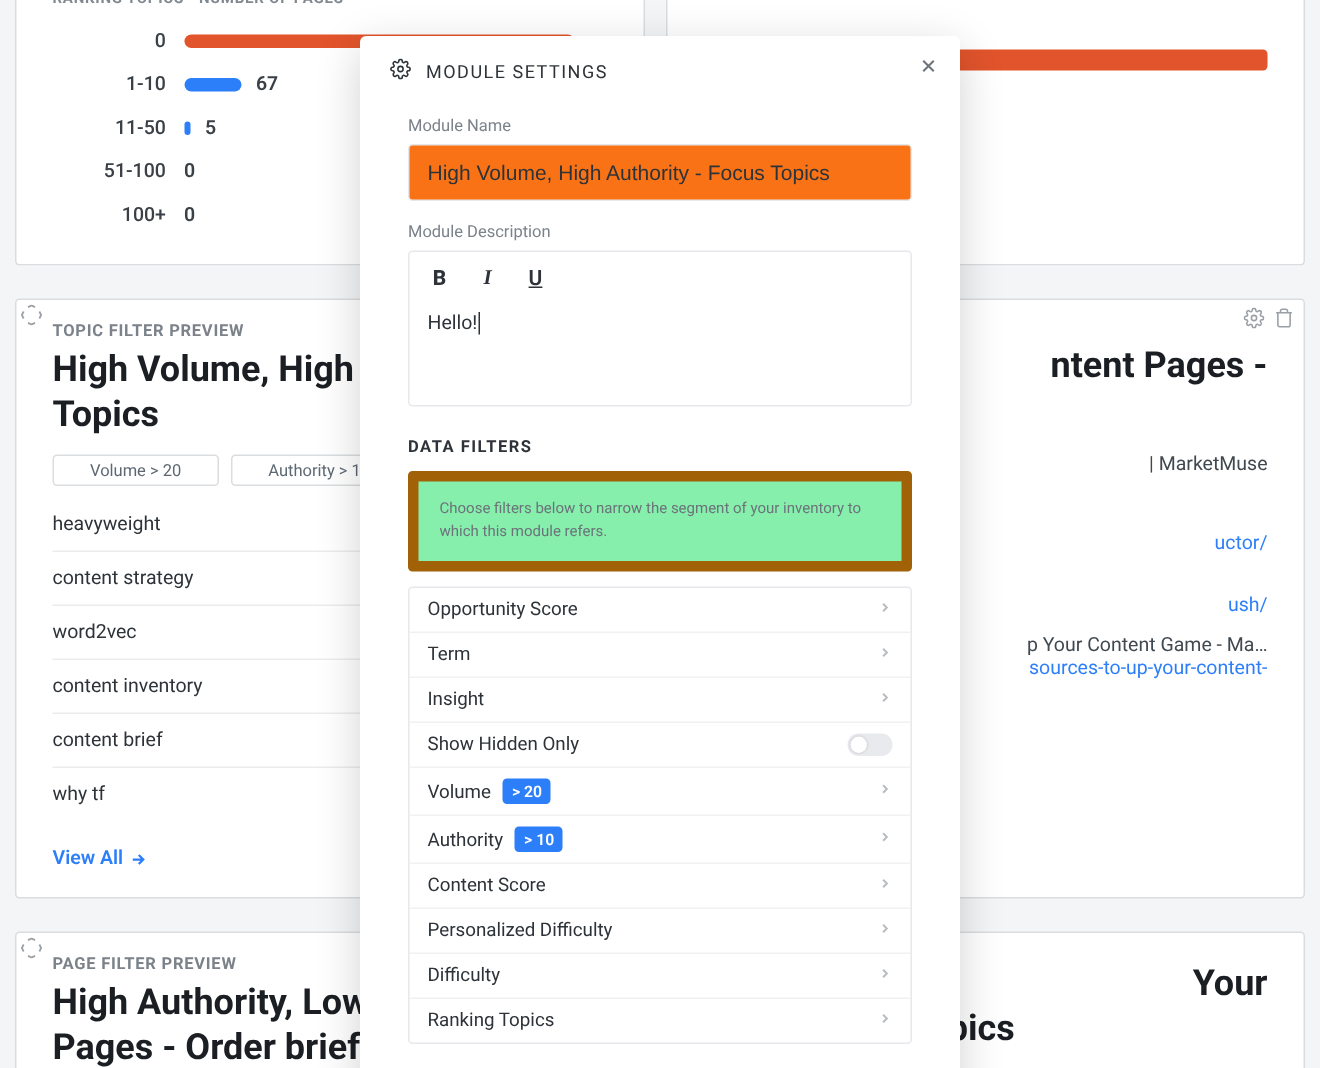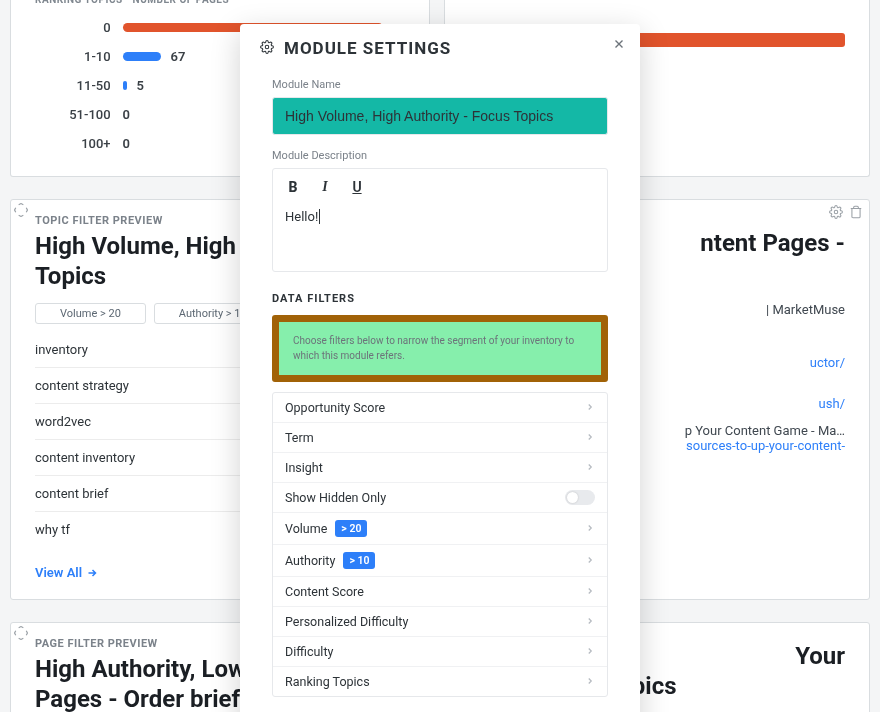--- a/index.html
+++ b/index.html
@@ -103,26 +103,26 @@
     box-shadow: 0 8px 30px rgba(0,0,0,.18);
     z-index: 50;
     display: flex;
     flex-direction: column;
   }
   .modal-head {
     display: flex; align-items: center; gap: 10px;
     padding: 14px 20px 8px;
     position: relative;
   }
-  .modal-head .title { font-size: 17px; letter-spacing: 1px; font-weight: 700; color: #2d3338; }
+  .modal-head .title { font-size: 12px; letter-spacing: 1px; font-weight: 400; color: #2d3338; }
   .modal-close { position: absolute; right: 14px; top: 12px; color: #6c737a; cursor: pointer; }
   .modal-body { padding: 4px 32px 16px; }
   .field-label { font-size: 11px; color: #7b828a; margin-top: 8px; margin-bottom: 6px; }
   .text-input {
-    width: 100%; border: 1px solid #e6e8eb; background: #14b8a6;
+    width: 100%; border: 1px solid #e6e8eb; background: #f97316;
     padding: 10px 12px; border-radius: 3px; font-size: 14px; color: #2d3338;
   }
   .editor {
     border: 1px solid #e6e8eb; border-radius: 3px; margin-top: 2px;
   }
   .editor-toolbar { display: flex; gap: 16px; padding: 10px 12px 8px; }
   .ed-btn { width: 16px; text-align: center; color: #2d3338; cursor: pointer; font-size: 14px; }
   .ed-btn.bold { font-weight: 800; }
   .ed-btn.italic { font-style: italic; font-family: Georgia, serif; font-weight: 600; }
   .ed-btn.underline { text-decoration: underline; font-weight: 600; }
@@ -136,21 +136,21 @@
   }
   .filters {
     border: 1px solid #e6e8eb; border-radius: 3px; margin-top: 10px;
   }
   .filter-row {
     display: flex; align-items: center; justify-content: space-between;
     padding: 7px 12px; font-size: 12.5px; color: #2d3338;
     border-top: 1px solid #f0f1f3; cursor: pointer;
   }
   .filter-row:first-child { border-top: none; }
-  .filter-left { display: flex; align-items: center; gap: 8px; }
+  .filter-left { display: flex; align-items: flex-end; gap: 8px; }
   .pill {
     background: #2d7ff9; color: #fff; font-size: 10.5px; font-weight: 600;
     border-radius: 3px; padding: 2px 6px;
   }
   .chev { color: #b6bbc1; }
   .chev svg { width: 10px; height: 10px; }
   .toggle {
     width: 30px; height: 15px; background: #e8eaed; border-radius: 10px; position: relative;
   }
   .toggle::after {
@@ -261,21 +261,21 @@
       <div class="eyebrow">TOPIC FILTER PREVIEW</div>
       <div class="card-title">
         <span>High Volume, High Authorit</span><br>
         <span>Topics</span>
       </div>
       <div class="chips">
         <span class="chip">Volume &gt; 20</span>
         <span class="chip">Authority &gt; 10</span>
       </div>
       <div class="list">
-        <div class="item">inventory</div>
+        <div class="item">heavyweight</div>
         <div class="item">content strategy</div>
         <div class="item">word2vec</div>
         <div class="item">content inventory</div>
         <div class="item">content brief</div>
         <div class="item">why tf</div>
       </div>
       <div class="view-all">
         <span>View All</span>
         <svg width="12" height="12" viewBox="0 0 24 24" fill="none" stroke="currentColor" stroke-width="3">
             <path d="M5 12h14M13 6l6 6-6 6"></path>

